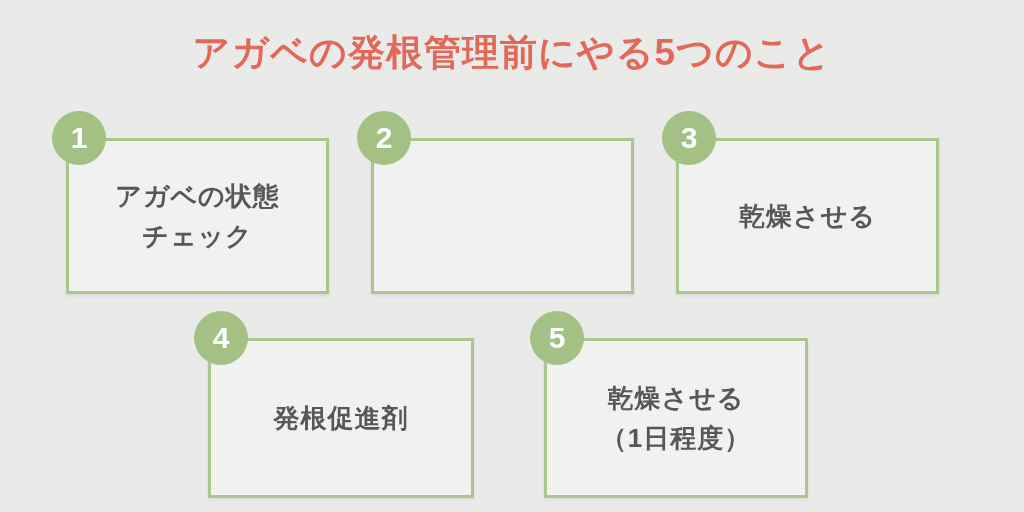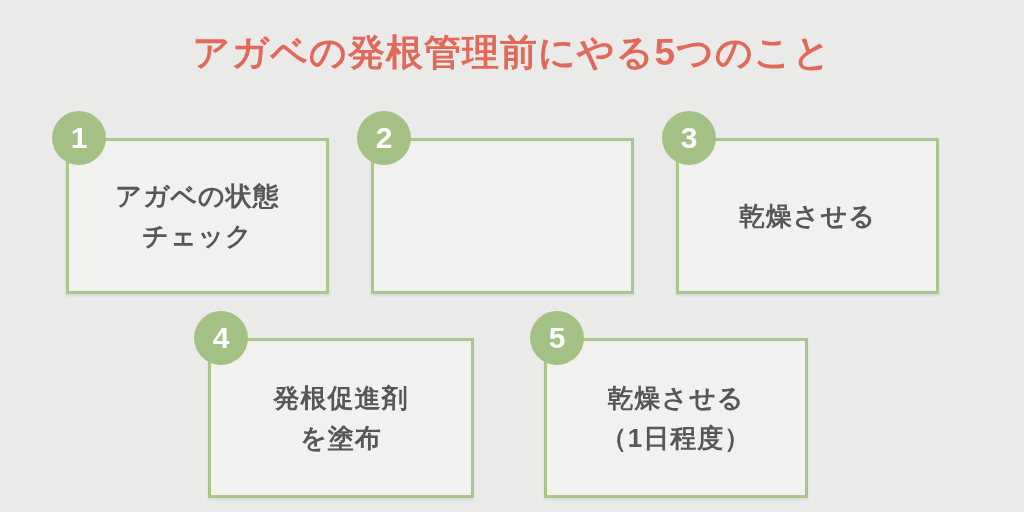--- a/index.html
+++ b/index.html
@@ -92,21 +92,20 @@
       <span>乾燥させる</span>
     </div>
   </div>
 
   <div class="card card-4">
     <div class="badge">
       <span>4</span>
     </div>
     <div class="card-text">
       <span>発根促進剤</span>
-      <span>を塗布</span>
     </div>
   </div>
 
   <div class="card card-5">
     <div class="badge">
       <span>5</span>
     </div>
     <div class="card-text">
       <span>乾燥させる</span>
       <span>（1日程度）</span>

